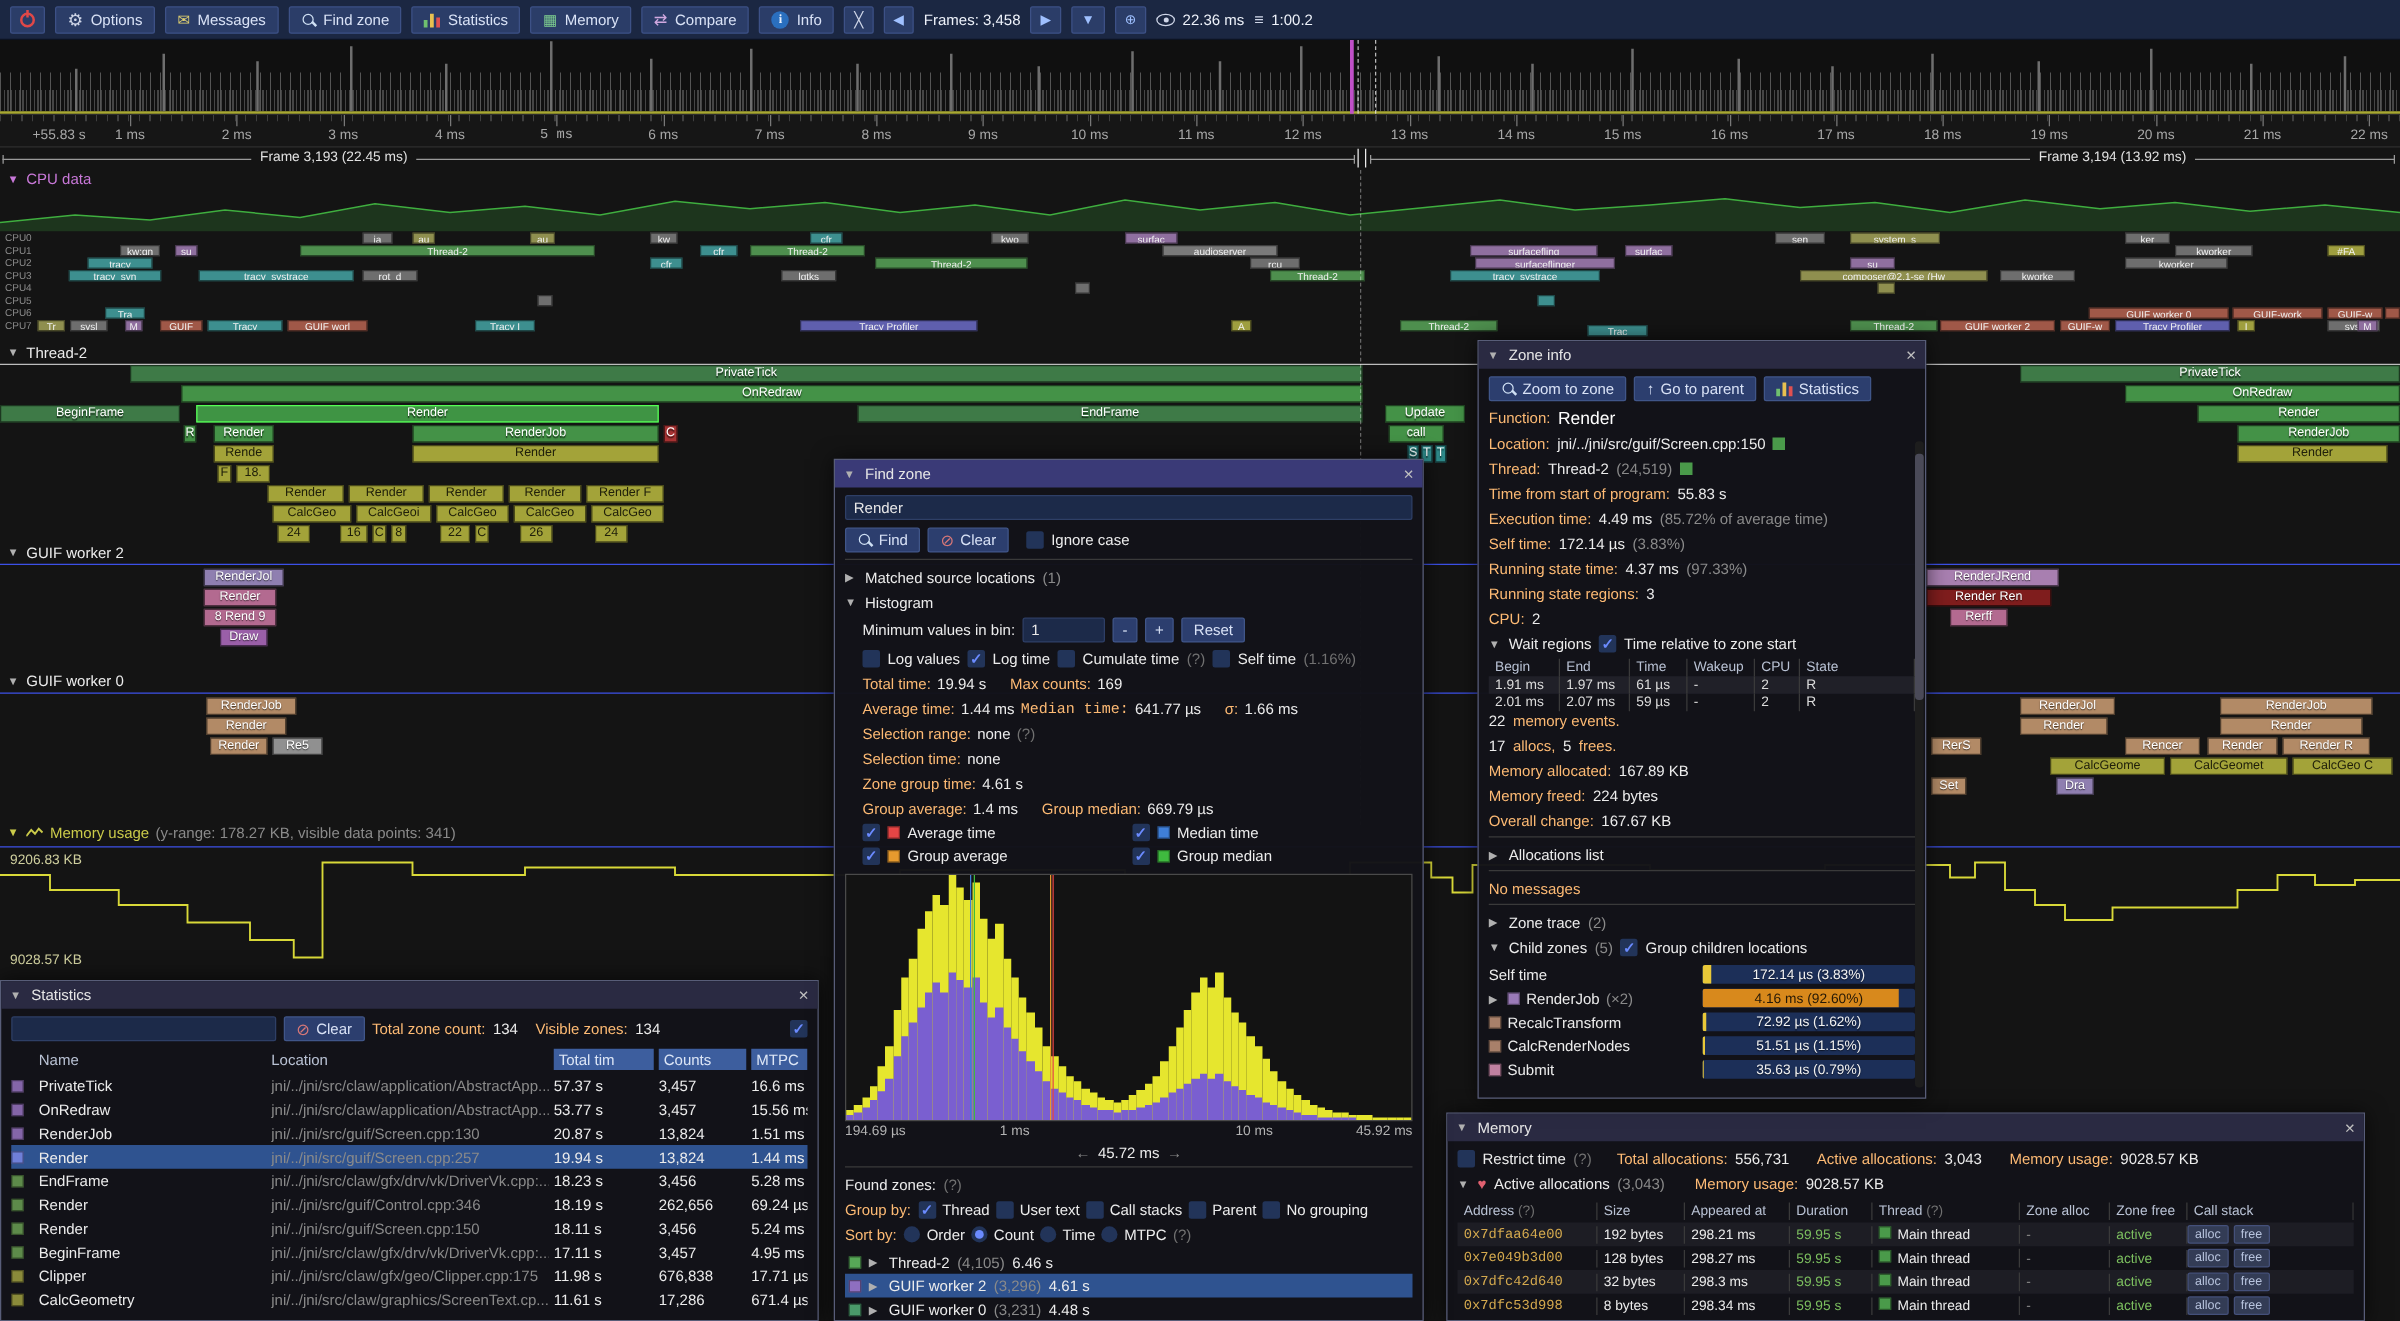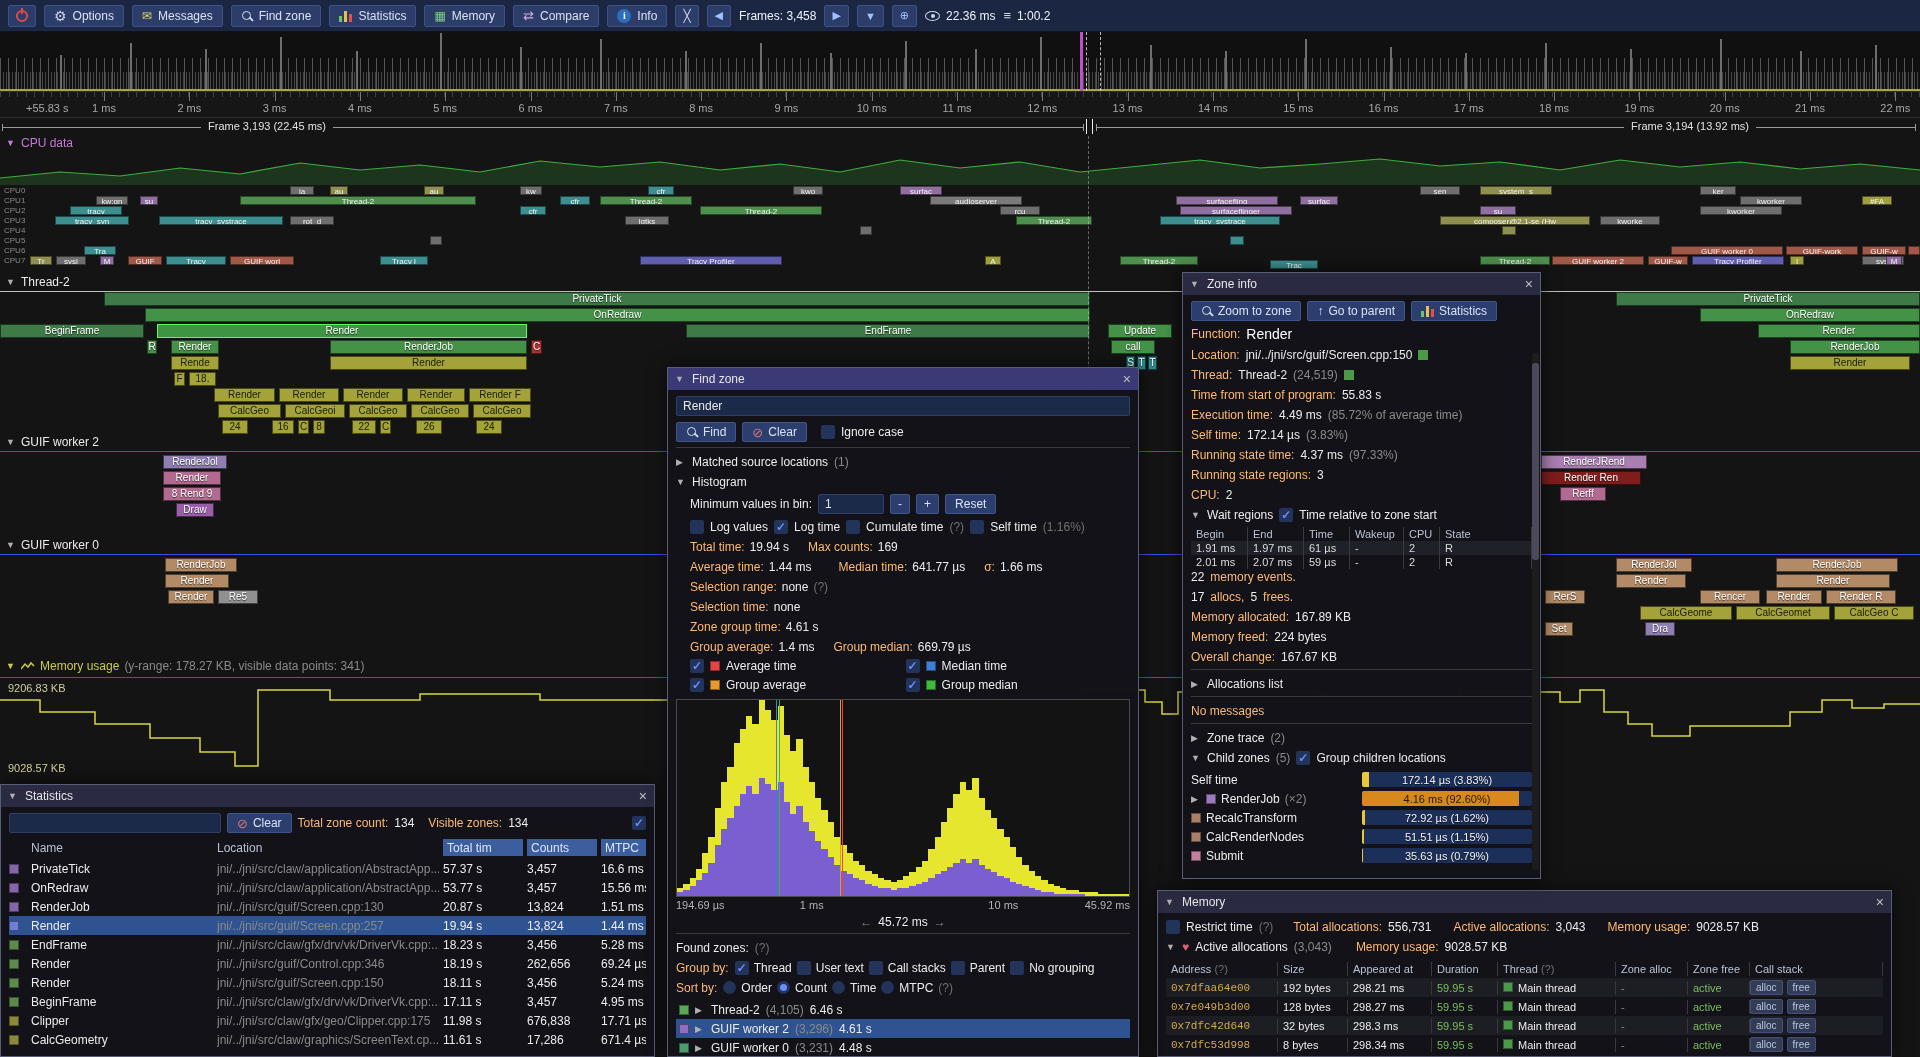--- a/index.html
+++ b/index.html
@@ -229,21 +229,21 @@
     <div id="ruler-ticks">
         <div class="tick" style="left: 104px;"></div>
         <div class="tick-label" style="left: 104px;">1 ms</div>
         <div class="tick" style="left: 189.3px;"></div>
         <div class="tick-label" style="left: 189.3px;">2 ms</div>
         <div class="tick" style="left: 274.6px;"></div>
         <div class="tick-label" style="left: 274.6px;">3 ms</div>
         <div class="tick" style="left: 359.9px;"></div>
         <div class="tick-label" style="left: 359.9px;">4 ms</div>
         <div class="tick" style="left: 445.2px;"></div>
-        <div class="tick-label" style="left: 445.2px;">5 ms</div>
+        <div class="tick-label" style="left: 445.2px; font-family: Liberation Mono, monospace;">5 ms</div>
         <div class="tick" style="left: 530.5px;"></div>
         <div class="tick-label" style="left: 530.5px;">6 ms</div>
         <div class="tick" style="left: 615.8px;"></div>
         <div class="tick-label" style="left: 615.8px;">7 ms</div>
         <div class="tick" style="left: 701.1px;"></div>
         <div class="tick-label" style="left: 701.1px;">8 ms</div>
         <div class="tick" style="left: 786.4px;"></div>
         <div class="tick-label" style="left: 786.4px;">9 ms</div>
         <div class="tick" style="left: 871.7px;"></div>
         <div class="tick-label" style="left: 871.7px;">10 ms</div>
@@ -622,21 +622,21 @@
       <div id="fz-stats" style="padding-left:14px">
           <div class="row" style="gap: 5px;">
             <span class="lab">Total time:</span>
             <span class="val">19.94 s</span>
             <span class="lab" style="margin-left: 14px;">Max counts:</span>
             <span class="val">169</span>
           </div>
           <div class="row" style="gap: 5px;">
             <span class="lab">Average time:</span>
             <span class="val">1.44 ms</span>
-            <span class="lab" style="margin-left: 22px;">Median time:</span>
+            <span class="lab" style="margin-left: 0; font-family: Liberation Mono, monospace;">Median time:</span>
             <span class="val">641.77 µs</span>
             <span class="lab" style="margin-left: 14px;">σ:</span>
             <span class="val">1.66 ms</span>
           </div>
           <div class="row" style="gap: 5px;">
             <span class="lab">Selection range:</span>
             <span class="val">none</span>
             <span class="hq">(?)</span>
           </div>
           <div class="row" style="gap: 5px;">

